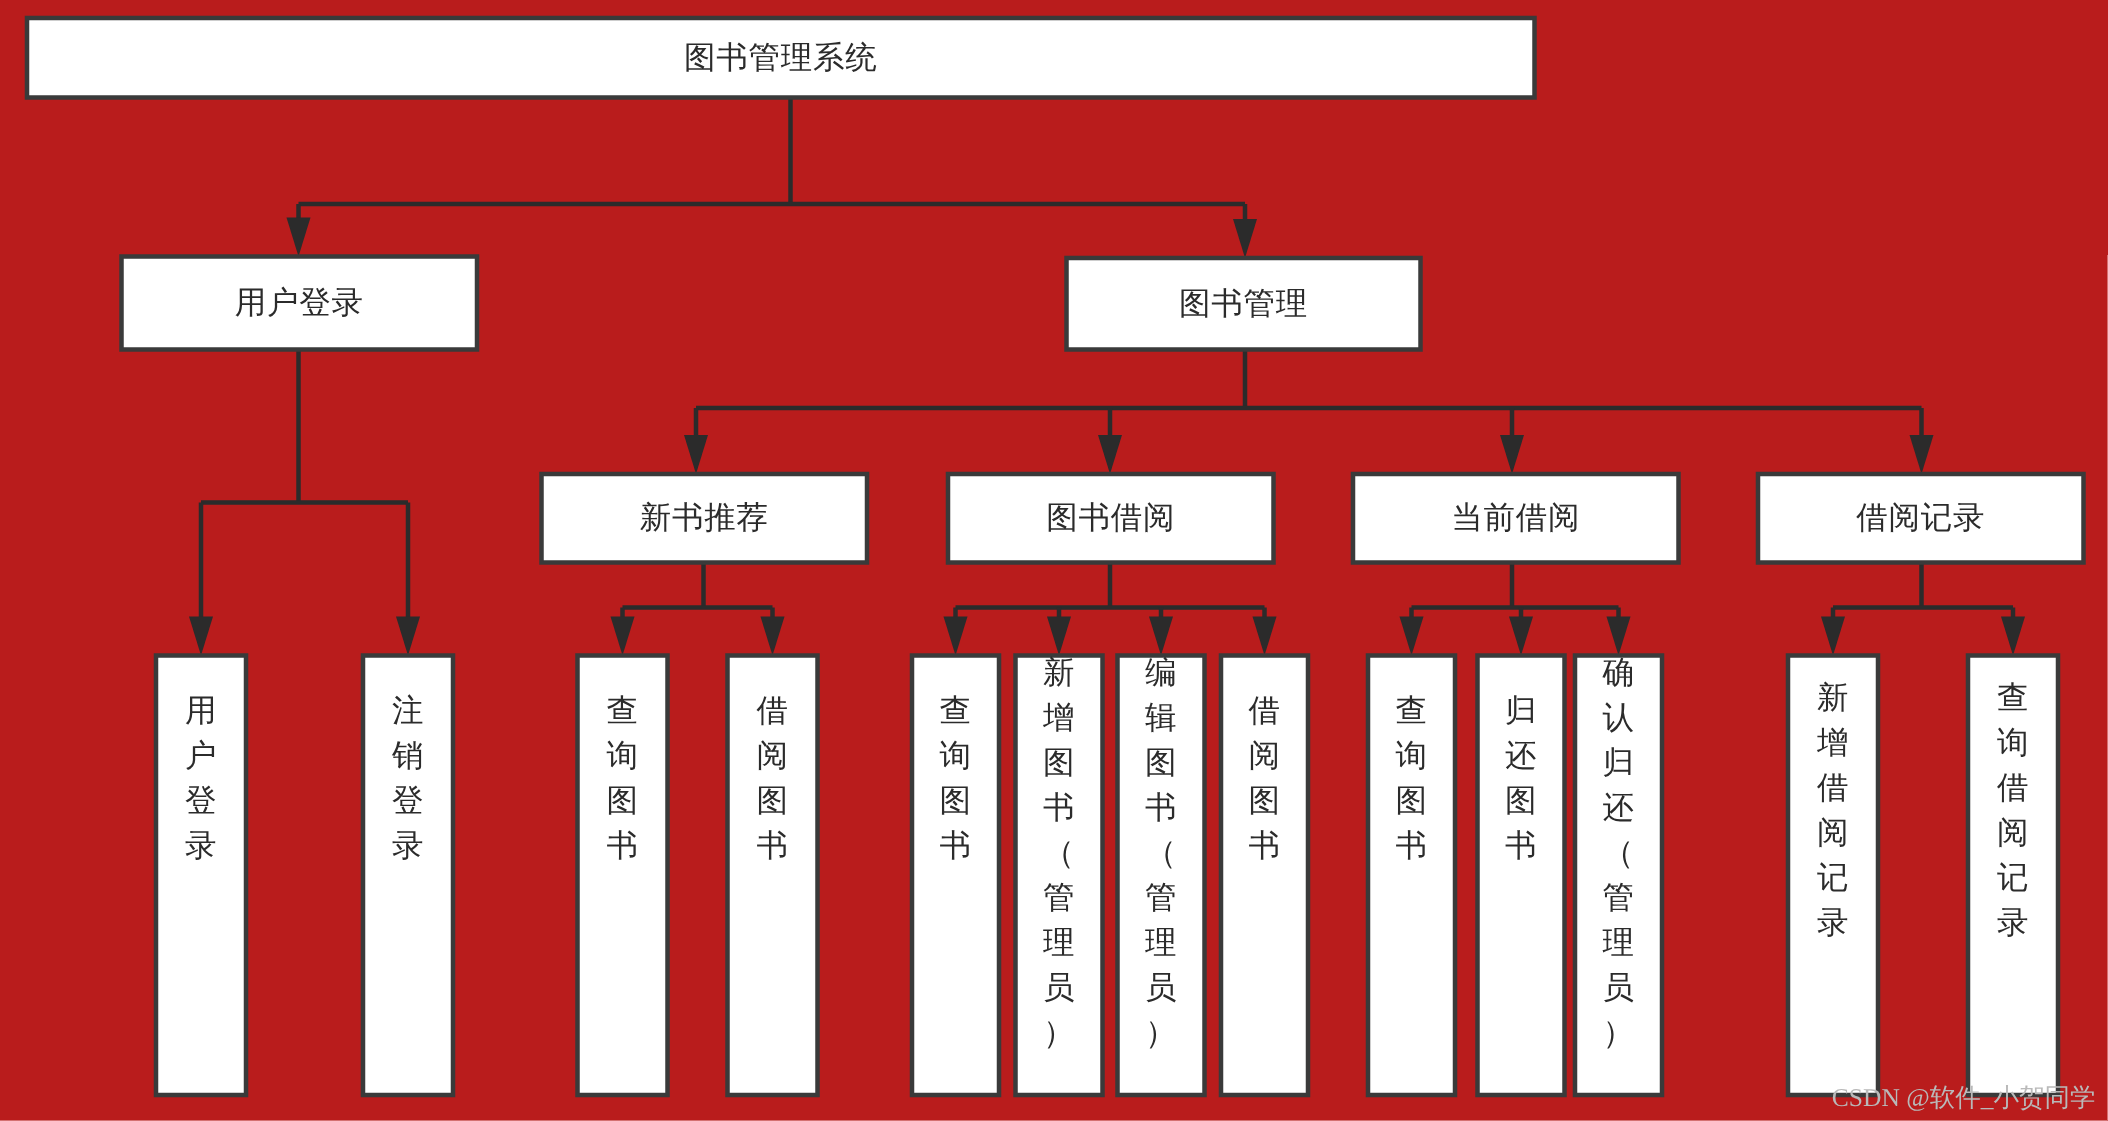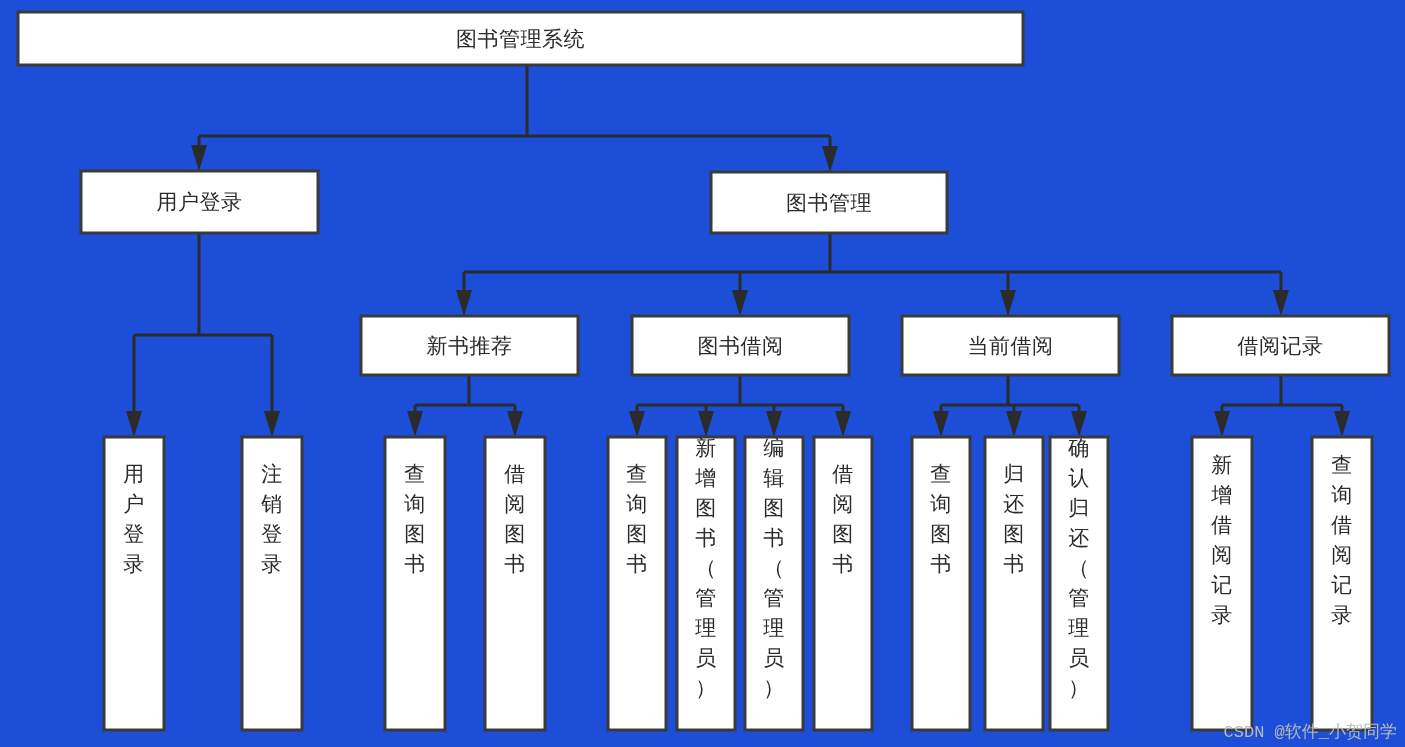--- a/index.html
+++ b/index.html
@@ -12,21 +12,21 @@
     width: 1405px;
     height: 747px;
     font-family: "DejaVu Sans", "Liberation Sans", sans-serif;
     overflow: hidden;
     position: relative;
   }
   #diagram-root {
     position: relative;
     width: 1405px;
     height: 747px;
-    background: #1d4ed8;
+    background: #b91c1c;
   }
   svg#flowchart {
     display: block;
     width: 1405px;
     height: 747px;
   }
   .node-box {
     fill: #ffffff;
     stroke: #3a3a3a;
     stroke-width: 3;
@@ -53,21 +53,21 @@
     stroke-linecap: butt;
   }
   .arrow-head {
     fill: #2b2b2b;
     stroke: none;
   }
   .watermark {
     position: absolute;
     right: 8px;
     bottom: 4px;
-    font-family: Liberation Mono, monospace;
+    font-family: Liberation Serif, serif;
     font-size: 17px;
     color: #b9b9b9;
     white-space: nowrap;
     user-select: none;
     pointer-events: none;
   }
 </style>
 </head>
 <body>
 

